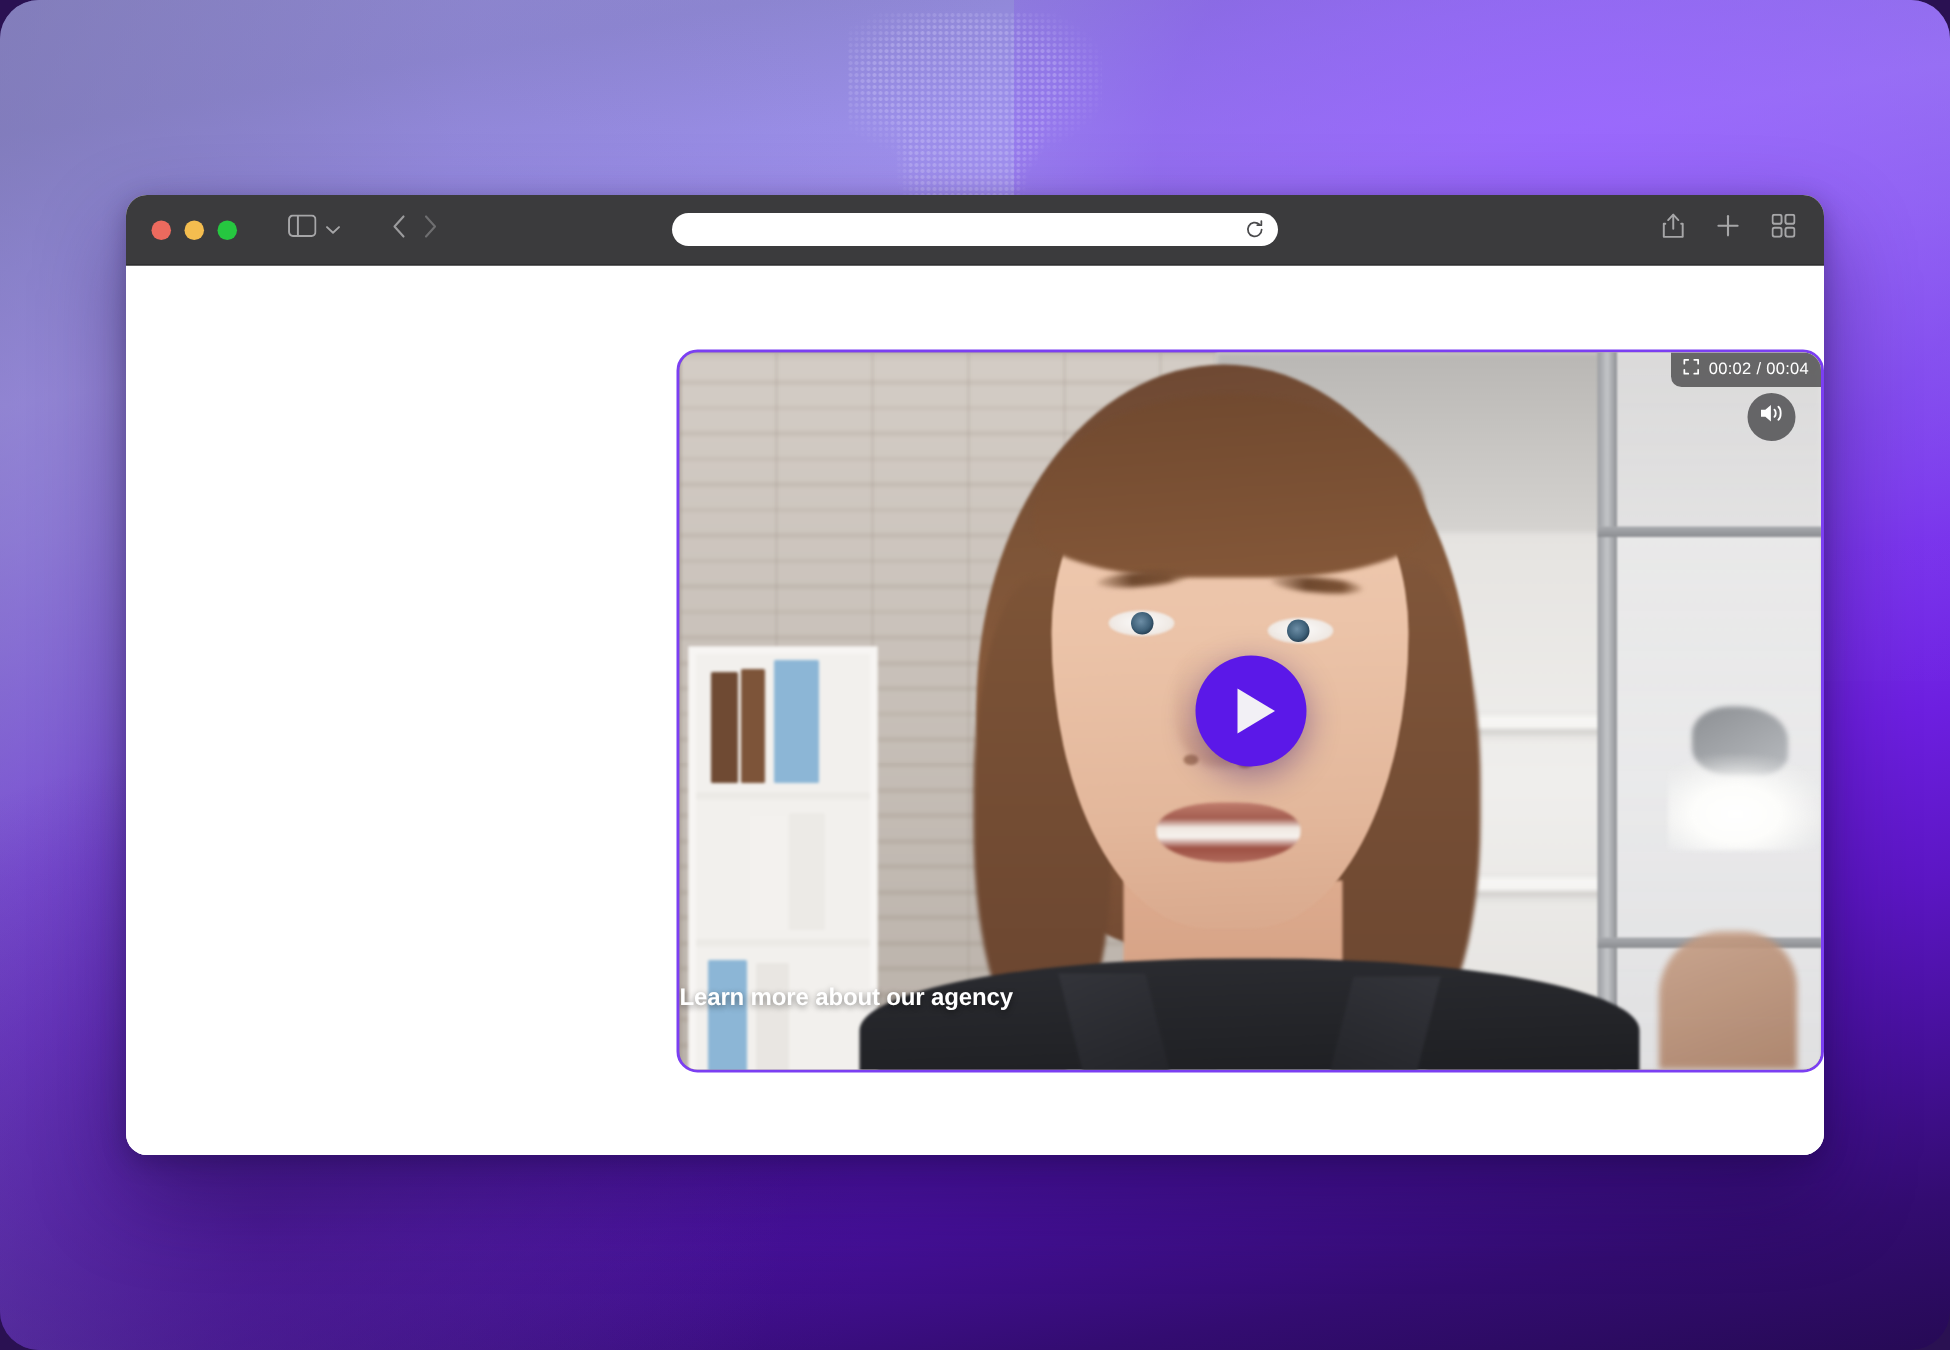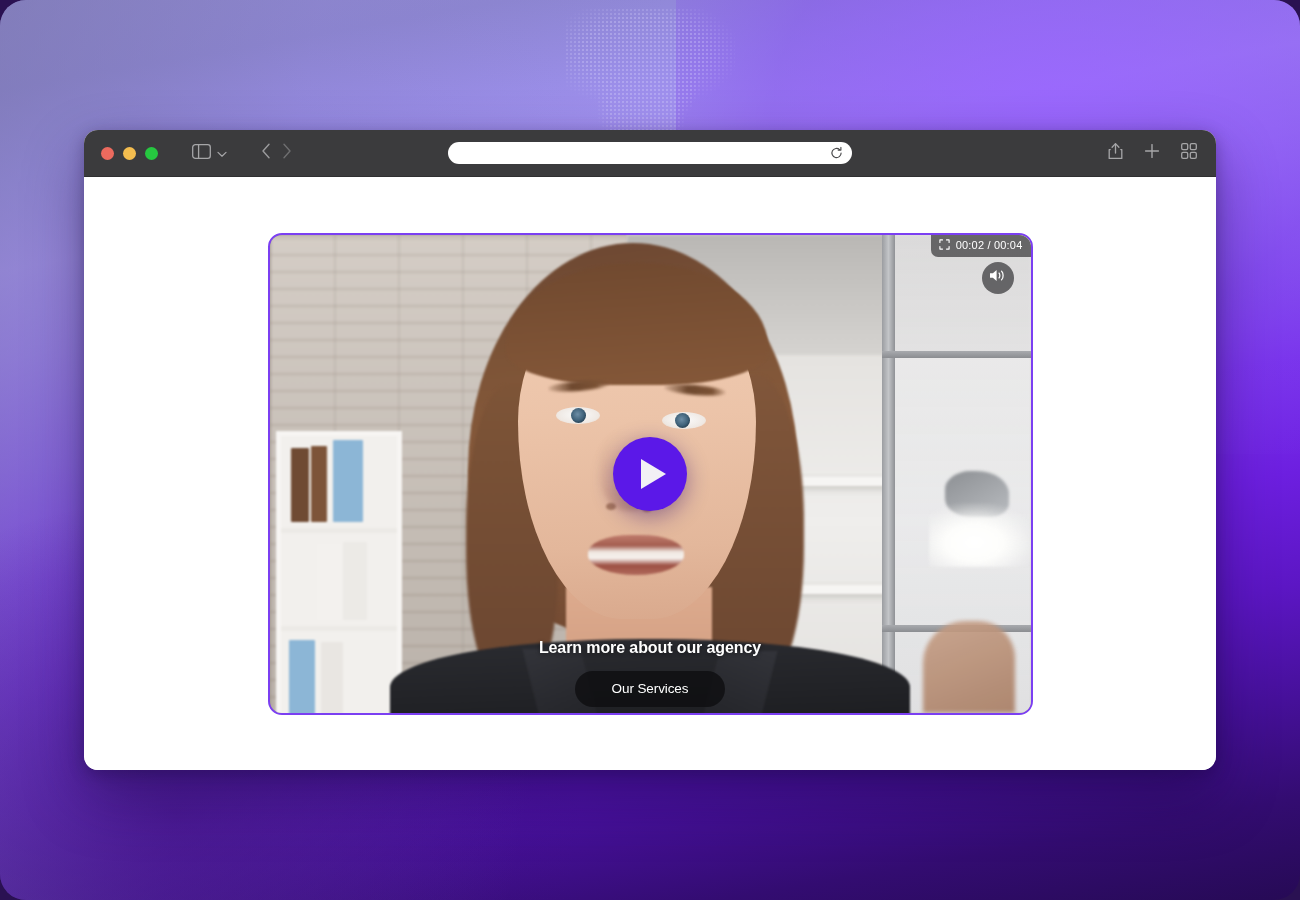--- a/index.html
+++ b/index.html
@@ -133,21 +133,21 @@
   }
   .tb-right{
     position:absolute; right:19px; top:50%;
     transform:translateY(-50%);
     display:flex; align-items:center; gap:21px;
   }
 
   .viewport{
     height:593px;
     background:#fff;
-    display:flex; align-items:center; justify-content:center;
+    display:flex; align-items:center; justify-content:flex-end;
   }
 
   
   .player{
     position:relative;
     width:765px; height:482px;
     border:2px solid #7b3ff2;
     border-radius:14px;
     overflow:hidden;
     background:#9a8f86;
@@ -368,22 +368,22 @@
   }
   .playbtn .tri{
     width:0; height:0;
     border-left:25px solid #f2f0f5;
     border-top:15px solid transparent;
     border-bottom:15px solid transparent;
     margin-left:7px;
   }
 
   .cta{
-    position:absolute; left:0; right:0; bottom:6px;
-    display:flex; flex-direction:column; align-items:center;
+    position:absolute; left:0; right:0; bottom:24px;
+    display:flex; flex-direction:row; align-items:center;
   }
   .cta-title{
     font-size:16px; color:#fff; font-weight:600;
     letter-spacing:-.1px;
     text-shadow:0 1px 4px rgba(0,0,0,.45);
     margin-bottom:14px;
   }
   .cta-row{ display:flex; gap:12px; }
   .cta-btn{
     height:36px;
@@ -593,20 +593,19 @@
           </span>
         </div>
 
         <div class="playbtn">
           <span class="tri"></span>
         </div>
 
         <div class="cta">
           <div class="cta-title">Learn more about our agency</div>
           <div class="cta-row">
-            <button class="cta-btn">Our Services</button>
           </div>
         </div>
 
       </div>
     </div>
   </div>
 </div>
 
 </body></html>

